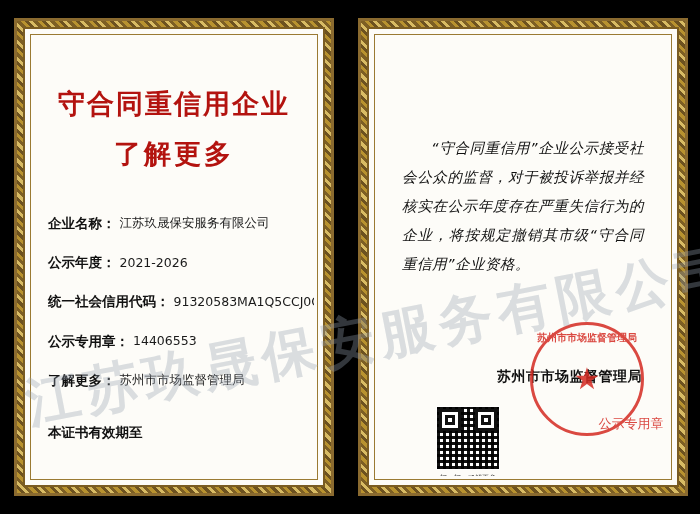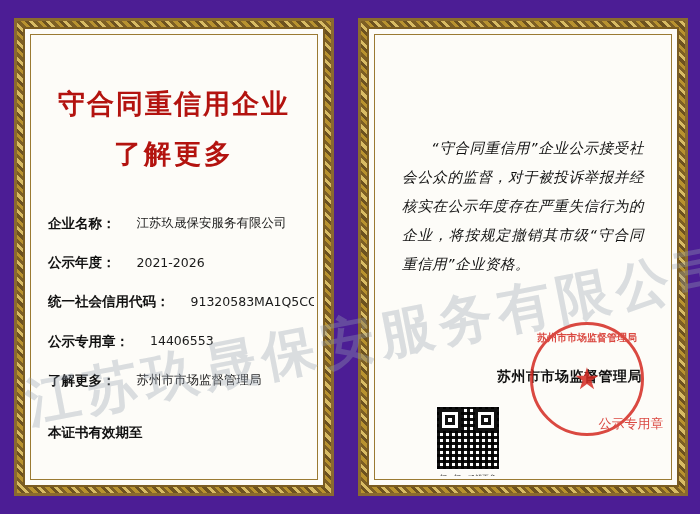--- a/index.html
+++ b/index.html
@@ -10,21 +10,21 @@
   body {
     width: 700px;
     height: 514px;
     overflow: hidden;
     font-family: "DejaVu Sans", "Liberation Sans", sans-serif;
   }
   .certificate {
     position: relative;
     width: 700px;
     height: 514px;
-    background: #4c1d95;
+    background: #000000;
   }
   
   .panel {
     position: absolute;
     top: 18px;
     height: 478px;
     background: #fdfcf8;
     box-sizing: border-box;
   }
   .panel-left  { left: 14px;  width: 320px; }
@@ -84,21 +84,20 @@
     margin-top: 42px;
     padding: 0 14px;
   }
   .field-row {
     display: flex;
     align-items: flex-end;
     font-size: 13px;
     color: #1a1a1a;
     margin-bottom: 21px;
     line-height: 1.35;
-    gap: 17px;
   }
   .field-label {
     white-space: nowrap;
     font-weight: bold;
     font-size: 13.5px;
     color: #111;
   }
   .field-value {
     margin-left: 4px;
     font-size: 12.5px;

